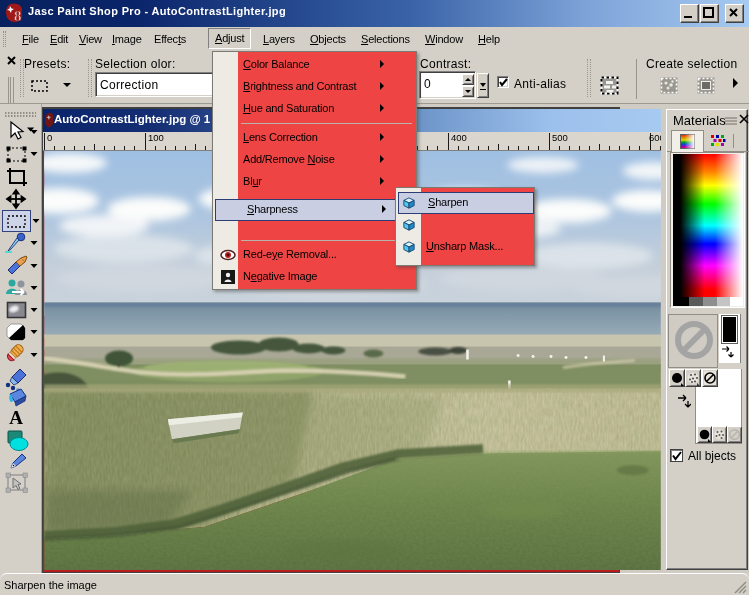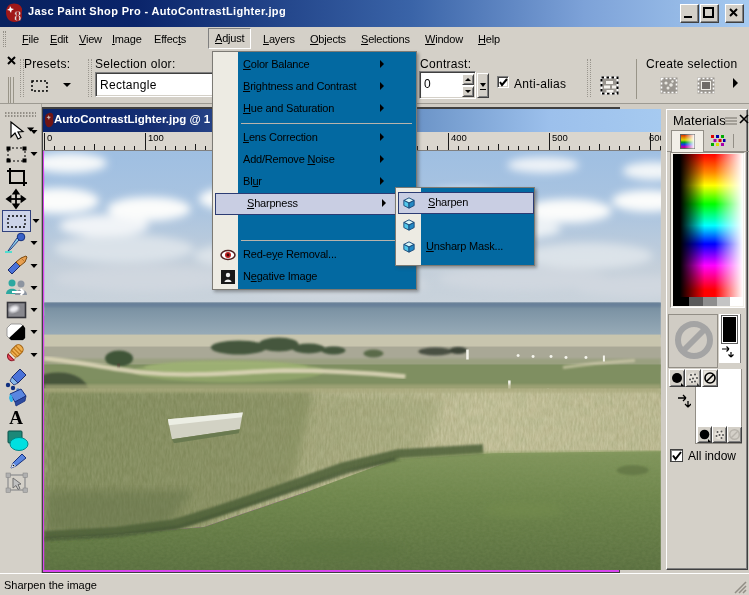--- a/index.html
+++ b/index.html
@@ -24,35 +24,35 @@
 #toolbar { left:0; top:51px; width:749px; height:53px; background:#d4d0c8; border-bottom:1px solid #9d9a92; font-size:12px; }
 .tlabel { font-size:12px; letter-spacing:0.3px; color:#000; white-space:nowrap; }
 .gripv { border-left:1px dotted #9a968e; border-right:1px dotted #9a968e; width:4px; }
 .sunken { background:#fff; border:1px solid; border-color:#808080 #fff #fff #808080; box-shadow:inset 1px 1px 0 #404040, inset -1px -1px 0 #d4d0c8; }
 .raised { background:#d4d0c8; border:1px solid; border-color:#fff #404040 #404040 #fff; box-shadow:inset 1px 1px 0 #d4d0c8, inset -1px -1px 0 #808080; }
 
 #leftbar { left:0; top:104px; width:42px; height:469px; background:#d4d0c8; border-right:1px solid #a8a49c; }
 
 #workspace { left:42px; top:104px; width:707px; height:469px; background:#d0ccc4; }
 
-#imgwin { left:42px; top:107px; width:578px; height:466px; background:#d946ef;
+#imgwin { left:42px; top:107px; width:578px; height:466px; background:#b91c1c;
   border:1px solid #404040; border-top:2px solid #404040; }
 #imgtitle { left:0px; top:0px; width:618px; height:23px;
   background:linear-gradient(to right,#0a246a,#152e73 18%,#3c5e9f 40%,#6f97ca 62%,#9cc0ec 82%,#a6caf0); }
 #imgtitletext { left:11px; top:4px; font-size:11.5px; font-weight:bold; color:#fff; white-space:nowrap; }
 #ruler { left:0px; top:23px; width:618px; height:19px; background:#dad6ce; border-bottom:1px solid #808080; }
 #photo { left:1px; top:42px; width:617px; height:419px; }
 
 #materials { left:666px; top:109px; width:82px; height:461px; background:#d4d0c8;
   border:1px solid; border-color:#fff #404040 #404040 #fff; box-shadow:inset -1px -1px 0 #808080; font-size:12px; }
 
-#statusbar { left:0; top:573px; width:749px; height:22px; background:#d4d0c8; border-top:1px solid #fff; }
+#statusbar { left:0; top:573px; width:749px; height:22px; background:#d4d0c8; border-top:1px solid #fff;border-radius:7px; }
 #statusbar .txt { left:4px; top:5px; font-size:11px; }
 
-.menu { background:#0369a1; border:1px solid #7c7a74; box-shadow:2px 2px 3px rgba(64,64,64,.45); }
+.menu { background:#ef4444; border:1px solid #7c7a74; box-shadow:2px 2px 3px rgba(64,64,64,.45); }
 .menu .gutter { position:absolute; left:0; top:0; bottom:0; width:25px; background:#edebe3; }
 .menuitem { position:absolute; left:1px; width:100%; height:22px; font-size:11px; letter-spacing:-0.2px; color:#000; }
 .menuitem .txt { position:absolute; left:29px; top:4px; white-space:nowrap; }
 .menuitem .arr { position:absolute; top:6px; width:0; height:0;
   border-left:4px solid #000; border-top:4px solid transparent; border-bottom:4px solid transparent; }
 .hili { background:#c9cee3; border:1px solid #2c3c74; }
 .msep { position:absolute; left:28px; right:4px; height:1px; background:#b8b4ac; }
 </style>
 </head>
 <body>
@@ -106,21 +106,21 @@
   <div class="abs gripv" style="left:20px;top:8px;height:38px"></div>
   <div class="tlabel abs" style="left:24px;top:6px">Presets:</div>
   <svg class="abs" style="left:31px;top:29px" width="18" height="13">
     <rect x="1" y="1" width="15" height="10" fill="none" stroke="#000" stroke-width="1.5" stroke-dasharray="2 2"></rect>
   </svg>
   <div class="abs" style="left:63px;top:32px;width:0;height:0;border-top:4px solid #000;border-left:4px solid transparent;border-right:4px solid transparent"></div>
 
   <div class="abs gripv" style="left:88px;top:8px;height:38px"></div>
   <div class="tlabel abs" style="left:95px;top:6px">Selection olor:</div>
   <div class="sunken abs" style="left:95px;top:21px;width:317px;height:25px"></div>
-  <div class="tlabel abs" style="left:100px;top:27px">Rectangle</div>
+  <div class="tlabel abs" style="left:100px;top:27px">Correction</div>
   <div class="raised abs" style="left:393px;top:24px;width:17px;height:19px"></div>
   <div class="abs" style="left:398px;top:32px;width:0;height:0;border-top:4px solid #000;border-left:4px solid transparent;border-right:4px solid transparent"></div>
 
   <div class="tlabel abs" style="left:420px;top:6px">Contrast:</div>
   <div class="sunken abs" style="left:419px;top:20px;width:57px;height:28px"></div>
   <div class="tlabel abs" style="left:424px;top:26px">0</div>
   <div class="raised abs" style="left:462px;top:23px;width:12px;height:11px"></div>
   <div class="abs" style="left:465px;top:27px;width:0;height:0;border-bottom:3px solid #000;border-left:3px solid transparent;border-right:3px solid transparent"></div>
   <div class="raised abs" style="left:462px;top:35px;width:12px;height:11px"></div>
   <div class="abs" style="left:465px;top:39px;width:0;height:0;border-top:3px solid #000;border-left:3px solid transparent;border-right:3px solid transparent"></div>
@@ -600,21 +600,21 @@
   <div class="raised abs" style="left:60px;top:316px;width:15px;height:17px"></div>
   <svg class="abs" style="left:60px;top:316px" width="15" height="17">
       <circle cx="7.5" cy="8.5" r="4.8" fill="none" stroke="#b8b4ac" stroke-width="1.5"></circle>
       <line x1="4" y1="12" x2="11" y2="5" stroke="#b8b4ac" stroke-width="1.5"></line>
     </svg>
 
   <div class="abs" style="left:3px;top:339px;width:13px;height:13px;background:#fff;border:1px solid #404040;box-shadow:inset 1px 1px 0 #808080"></div>
   <svg class="abs" style="left:4px;top:340px" width="12" height="12">
       <path d="M2 5.5 L4.5 9 L10 2" stroke="#000" stroke-width="2" fill="none"></path>
     </svg>
-  <div class="abs" style="left:21px;top:339px;font-size:12px">All indow</div>
+  <div class="abs" style="left:21px;top:339px;font-size:12px">All bjects</div>
 </div>
 
 <div id="statusbar" class="abs">
   <div class="txt abs">Sharpen the image</div>
   <svg class="abs" style="left:734px;top:7px" width="13" height="13">
     <path d="M12 1 L1 12 M12 5 L5 12 M12 9 L9 12" stroke="#928e86" stroke-width="1.5"></path>
   </svg>
 </div>
 
 <div class="menu abs" style="left:212px;top:51px;width:205px;height:239px">
@@ -637,21 +637,21 @@
       <span class="arr" style="left:166px"></span>
     </div>
   <div class="menuitem" style="top:97px">
       <span class="txt">Add/Remove <u class="mn">N</u>oise</span>
       <span class="arr" style="left:166px"></span>
     </div>
   <div class="menuitem" style="top:119px">
       <span class="txt">Bl<u class="mn">u</u>r</span>
       <span class="arr" style="left:166px"></span>
     </div>
-  <div class="menuitem hili" style="top:141px;left:2px;width:201px">
+  <div class="menuitem hili" style="top:147px;left:2px;width:201px">
       <span class="txt" style="left:31px;top:3px"><u class="mn">S</u>harpness</span>
       <span class="arr" style="left:166px;top:5px"></span>
     </div>
   <div class="msep" style="top:188px"></div>
   <div class="menuitem" style="top:192px">
     <svg style="position:absolute;left:6px;top:5px" width="16" height="12">
       <ellipse cx="8" cy="6" rx="7" ry="4.5" fill="#fff" stroke="#502020" stroke-width="1.5"></ellipse>
       <circle cx="8" cy="6" r="3" fill="#c02020"></circle>
         <circle cx="8" cy="6" r="1.4" fill="#400808"></circle>
     </svg>

